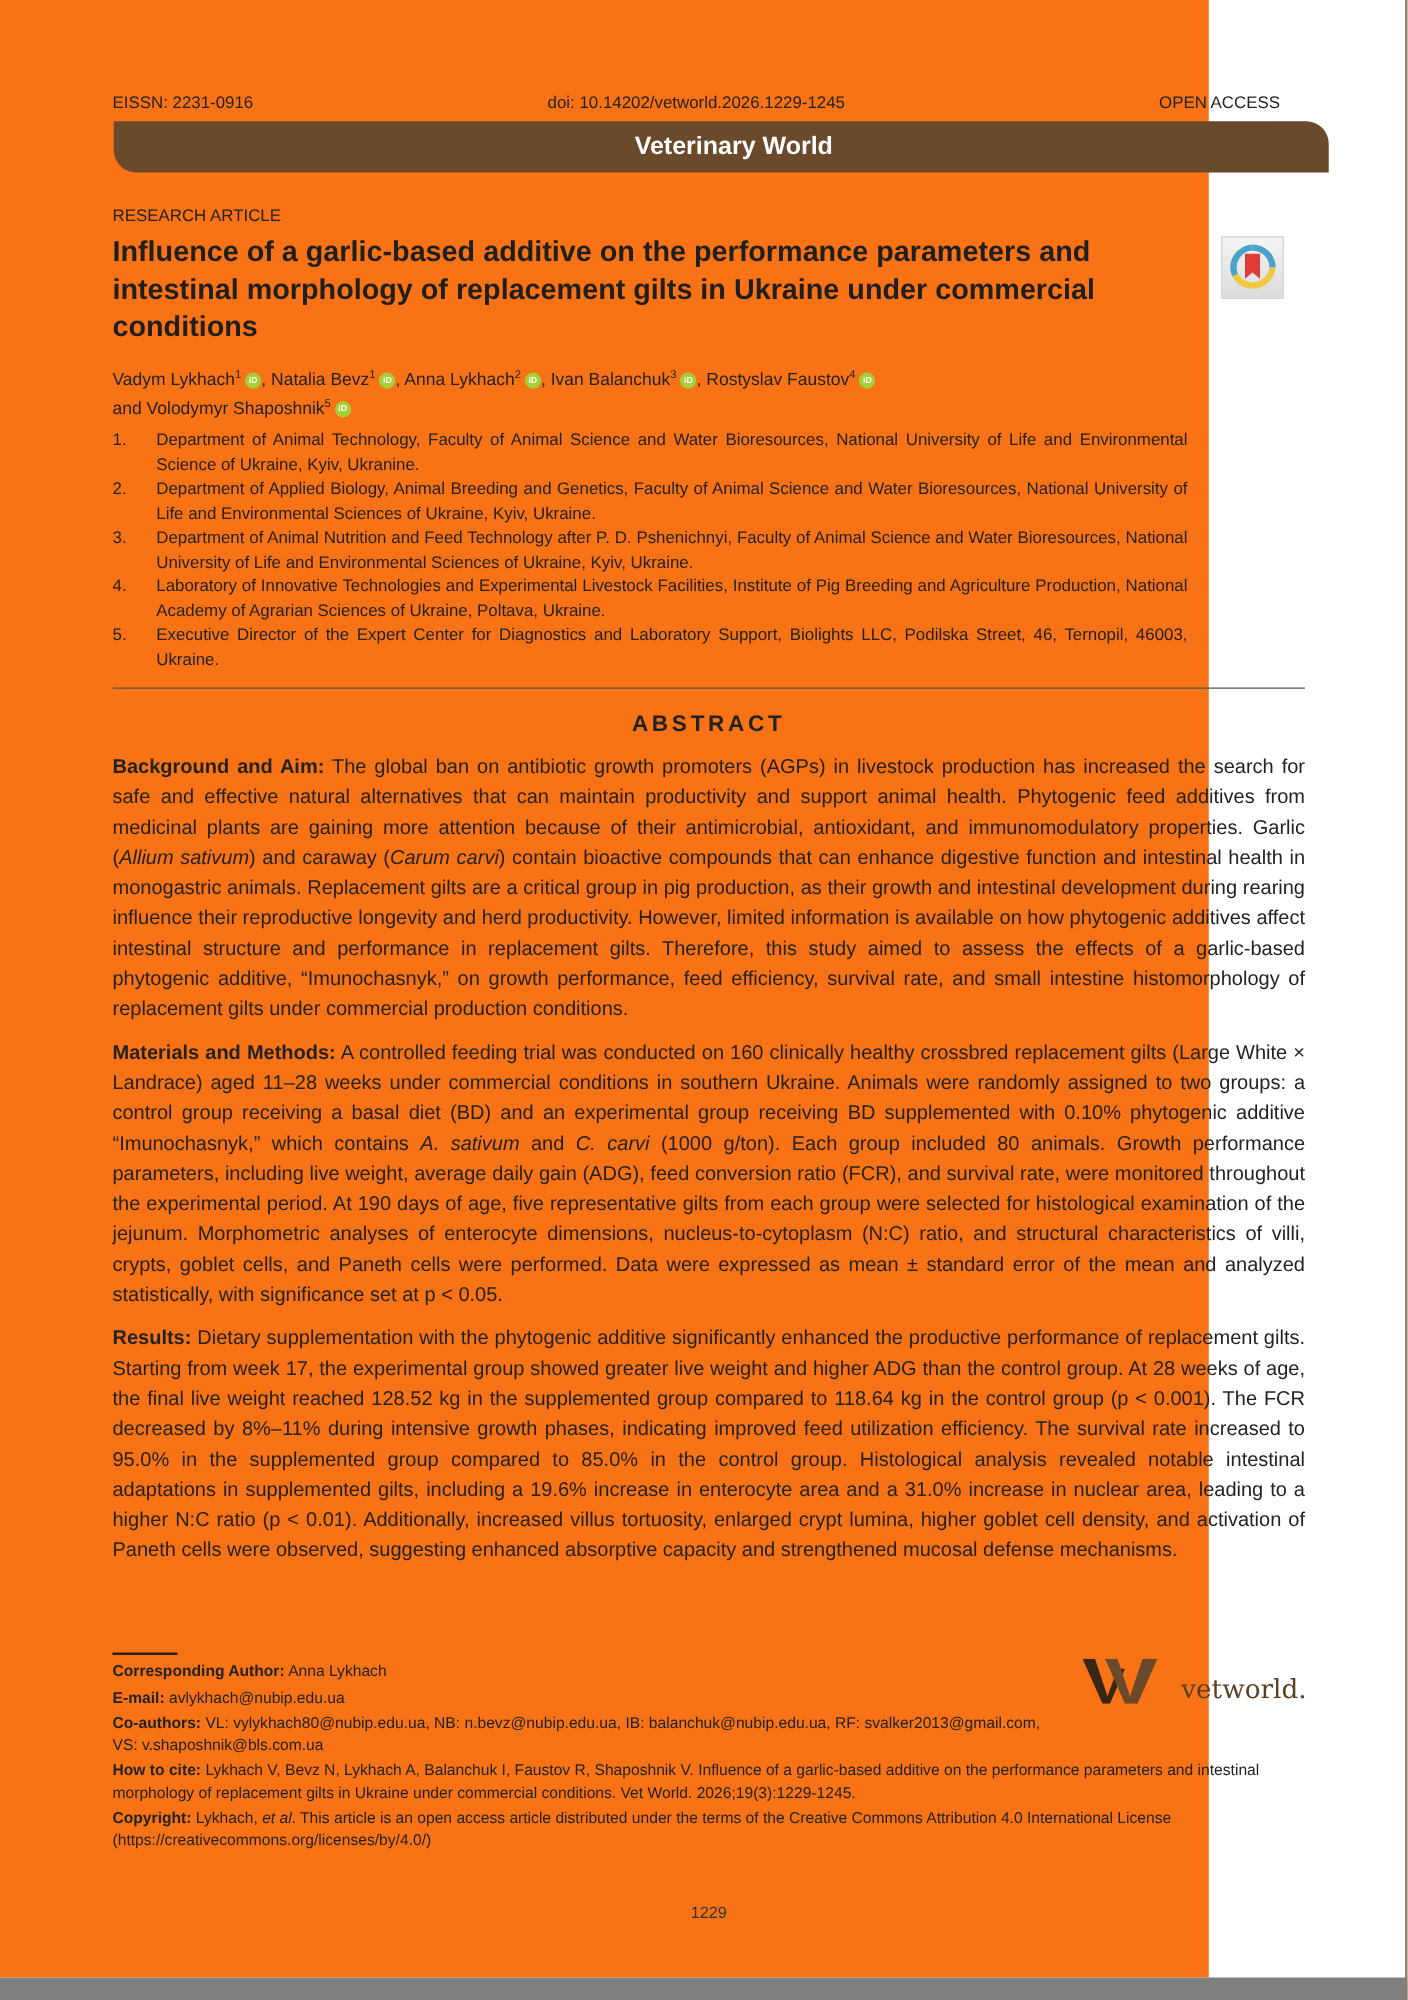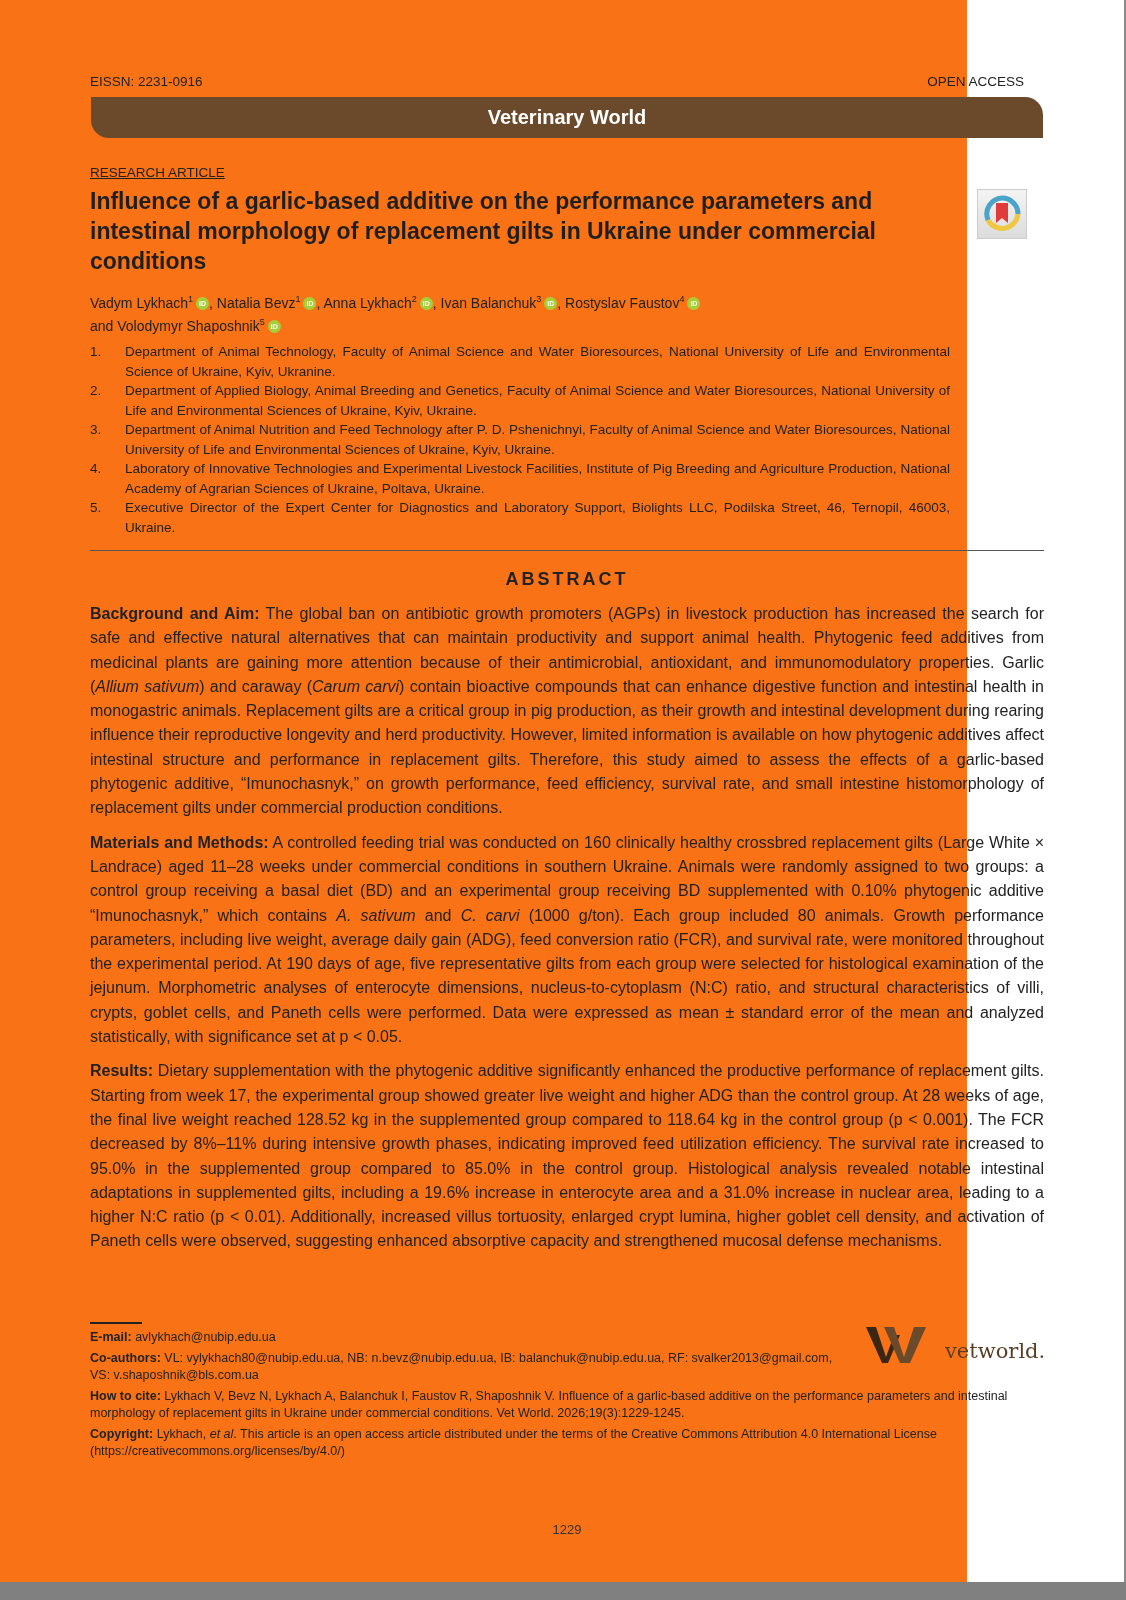--- a/index.html
+++ b/index.html
@@ -15,24 +15,24 @@
 
     .topline { position: absolute; top: 74px; left: 90px; width: 934px; height: 18px; font-size: 13.5px; color: #222; }
     .topline .l { position: absolute; left: 0; }
     .topline .c { position: absolute; left: 0; right: 0; text-align: center; }
     .topline .r { position: absolute; right: 0; }
 
     .banner {
       position: absolute; top: 97px; left: 91px; width: 952px; height: 41px;
       background: #6b4a2b;
       border-radius: 0 18px 0 18px;
-      color: #fff; text-align: center; font-weight: bold; font-size: 20px; line-height: 41px;
+      color: #fff; text-align: center; font-weight: bold; font-size: 20px; line-height: 41px; padding-left: 20px;
     }
 
-    .rtype { position: absolute; top: 165px; left: 90px; font-size: 13.5px; color: #222; text-decoration: underline; }
+    .rtype { position: absolute; top: 165px; left: 90px; font-size: 13.5px; color: #222; }
     .title {
       position: absolute; top: 186px; left: 90px; width: 800px;
       font-size: 23px; font-weight: bold; line-height: 30px; color: #1f1f1f;
     }
     .crossmark {
       position: absolute; top: 189px; left: 977px; width: 50px; height: 50px;
       background: linear-gradient(#f4f4f4, #dcdcdc); border: 1px solid #ccc; box-sizing: border-box;
       display: flex; align-items: center; justify-content: center;
     }
 
@@ -67,20 +67,21 @@
 
     .pagenum { position: absolute; top: 1522px; left: 0; width: 1134px; text-align: center; font-size: 13px; color: #333; }
   </style>
 </head>
 <body>
 
 <div class="page">
 
   <div class="topline">
     <span class="l">EISSN: 2231-0916</span>
+    <span class="c">doi: 10.14202/vetworld.2026.1229-1245</span>
     <span class="r">OPEN ACCESS</span>
   </div>
 
   <div class="banner">
     <span>Veterinary World</span>
   </div>
 
   <div class="rtype">RESEARCH ARTICLE</div>
 
   <div class="title">Influence of a garlic-based additive on the performance parameters and intestinal morphology of replacement gilts in Ukraine under commercial conditions</div>
@@ -136,20 +137,21 @@
 
   <div class="vetlogo">
     <svg width="64" height="36" viewBox="0 0 64 36">
       <polygon points="0,0 10,0 20,30 28,8 34,8 22,36 16,36" fill="#3a2614"></polygon>
       <polygon points="18,0 28,0 38,30 48,0 60,0 44,36 34,36" fill="#6b4a2b"></polygon>
     </svg>
     <span class="word">vetworld.</span>
   </div>
 
   <div class="footer">
+    <div class="row"><b>Corresponding Author:</b><span> Anna Lykhach</span></div>
     <div class="row"><b>E-mail:</b><span> avlykhach@nubip.edu.ua</span></div>
     <div class="row"><b>Co-authors:</b><span> VL: vylykhach80@nubip.edu.ua, NB: n.bevz@nubip.edu.ua, IB: balanchuk@nubip.edu.ua, RF: svalker2013@gmail.com,</span><br><span>VS: v.shaposhnik@bls.com.ua</span></div>
     <div class="row"><b>How to cite:</b><span> Lykhach V, Bevz N, Lykhach A, Balanchuk I, Faustov R, Shaposhnik V. Influence of a garlic-based additive on the performance parameters and intestinal morphology of replacement gilts in Ukraine under commercial conditions. Vet World. 2026;19(3):1229-1245.</span></div>
     <div class="row"><b>Copyright:</b><span> Lykhach, </span><i>et al</i><span>. This article is an open access article distributed under the terms of the Creative Commons Attribution 4.0 International License (https://creativecommons.org/licenses/by/4.0/)</span></div>
   </div>
 
   <div class="pagenum">1229</div>
 </div>
 
 <div class="right-edge"></div>

